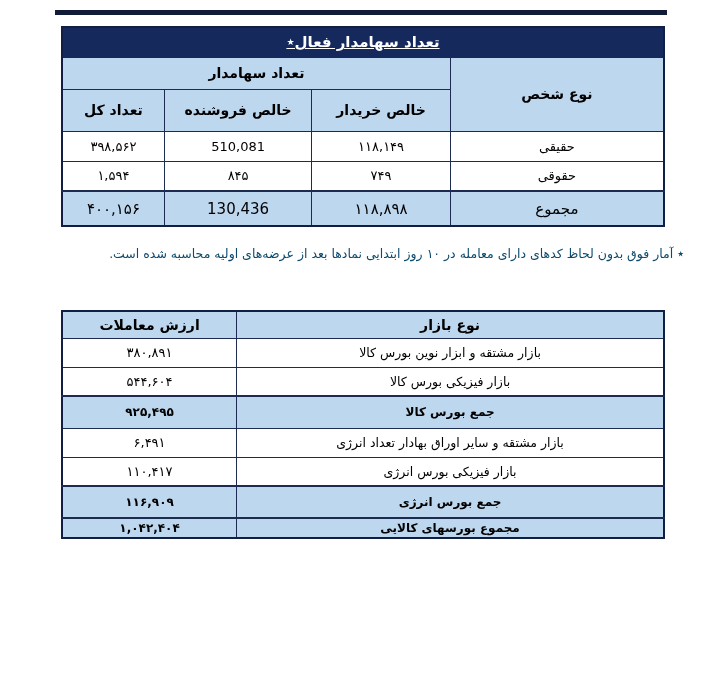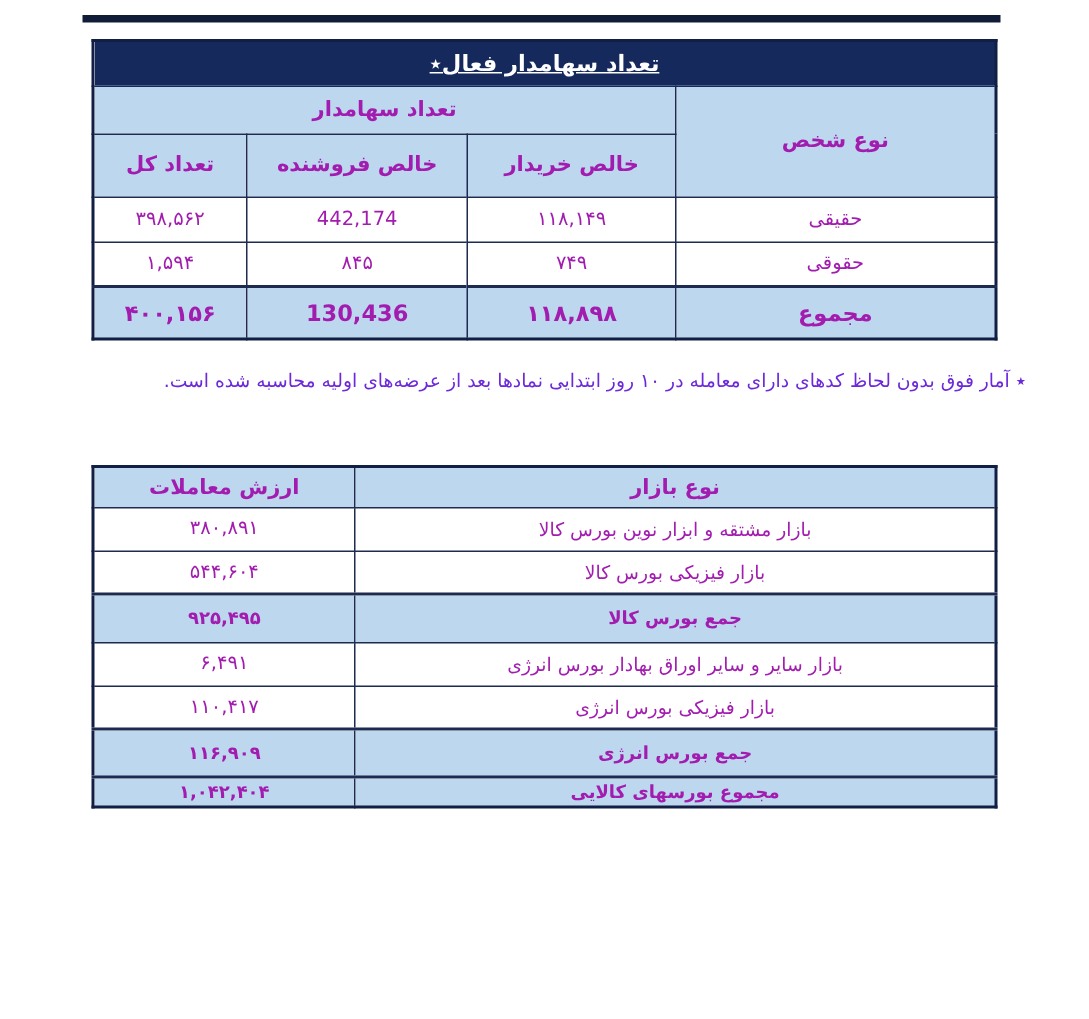--- a/index.html
+++ b/index.html
@@ -28,21 +28,21 @@
     border-collapse: collapse;
     table-layout: fixed;
     border: 2px solid #101f43;
   }
   #shareholders-table { top: 26px; }
   #commodity-table { top: 310px; }
   table.report td {
     border: 1px solid #1c2b4f;
     text-align: center;
     vertical-align: middle;
-    color: #a21caf;
+    color: #000000;
     font-size: 13px;
     padding: 2px 6px;
     overflow: hidden;
   }
   tr.title-row td {
     background: #15295d;
     color: #ffffff;
     font-weight: bold;
     font-size: 15px;
     height: 30px;
@@ -52,21 +52,21 @@
   tr.hdr td {
     background: #bdd7ee;
     font-weight: bold;
     font-size: 14px;
   }
   #shareholders-table tr.hdr-group td { height: 32px; }
   #shareholders-table tr.hdr-cols td { height: 42px; }
   #shareholders-table tr.data-row td { height: 30px; background: #ffffff; }
   #shareholders-table tr.total td {
     background: #bdd7ee;
-    font-weight: bold;
+    font-weight: normal;
     font-size: 15px;
     height: 35px;
     border-top-width: 2px;
   }
   #commodity-table tr.hdr td { height: 27px; }
   #commodity-table tr.data-row td { height: 29px; background: #ffffff; text-align: center; }
   #commodity-table td.market-cell { font-size: 12.5px; }
   #commodity-table tr.total td {
     background: #bdd7ee;
     font-weight: bold;
@@ -74,21 +74,21 @@
     height: 32px;
     border-top-width: 2px;
   }
   #commodity-table tr.grand-total td { height: 20px; }
   .footnote {
     position: absolute;
     top: 246px;
     right: 42px;
     width: 640px;
     text-align: right;
-    color: #6d28d9;
+    color: #0c4a6e;
     font-size: 12.5px;
     direction: rtl;
   }
 </style>
 </head>
 <body>
 
 <div class="page">
 
   <div class="top-rule"></div>
@@ -109,21 +109,21 @@
         <td colspan="3">تعداد سهامدار</td>
       </tr>
       <tr class="hdr hdr-cols">
         <td>خالص خریدار</td>
         <td>خالص فروشنده</td>
         <td>تعداد کل</td>
       </tr>
       <tr class="data-row">
         <td>حقیقی</td>
         <td>۱۱۸,۱۴۹</td>
-        <td>442,174</td>
+        <td>510,081</td>
         <td>۳۹۸,۵۶۲</td>
       </tr>
       <tr class="data-row">
         <td>حقوقی</td>
         <td>۷۴۹</td>
         <td>۸۴۵</td>
         <td>۱,۵۹۴</td>
       </tr>
       <tr class="total">
         <td>مجموع</td>
@@ -152,21 +152,21 @@
       </tr>
       <tr class="data-row">
         <td class="market-cell">بازار فیزیکی بورس کالا</td>
         <td>۵۴۴,۶۰۴</td>
       </tr>
       <tr class="total">
         <td>جمع بورس کالا</td>
         <td>۹۲۵,۴۹۵</td>
       </tr>
       <tr class="data-row">
-        <td class="market-cell">بازار سایر و سایر اوراق بهادار بورس انرژی</td>
+        <td class="market-cell">بازار مشتقه و سایر اوراق بهادار تعداد انرژی</td>
         <td>۶,۴۹۱</td>
       </tr>
       <tr class="data-row">
         <td class="market-cell">بازار فیزیکی بورس انرژی</td>
         <td>۱۱۰,۴۱۷</td>
       </tr>
       <tr class="total">
         <td>جمع بورس انرژی</td>
         <td>۱۱۶,۹۰۹</td>
       </tr>

